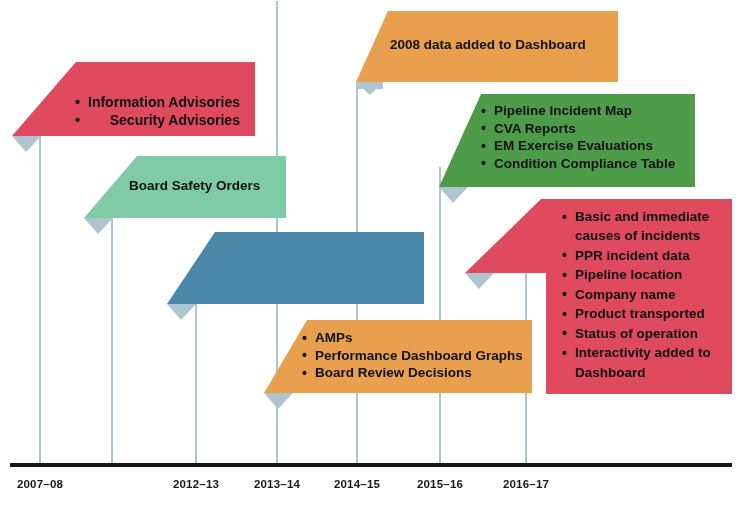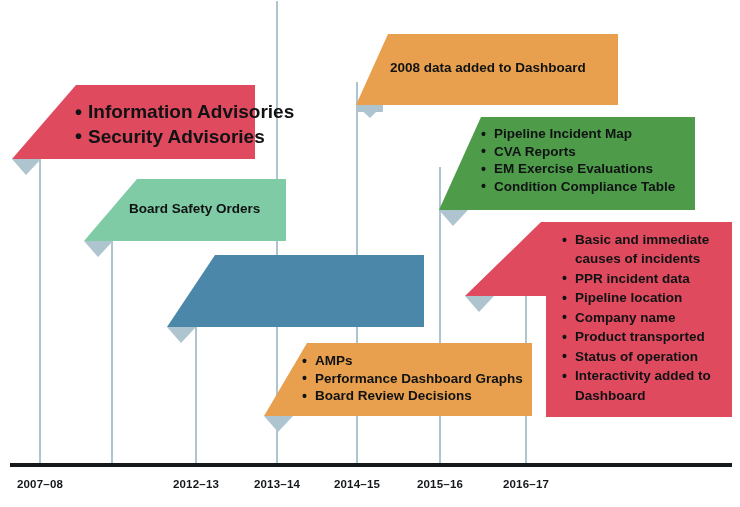--- a/index.html
+++ b/index.html
@@ -40,21 +40,20 @@
     font-weight: bold;
     color: #15181b;
     letter-spacing: 0.2px;
     white-space: nowrap;
     text-align: center;
   }
 
   
   .flag {
     position: absolute;
-    margin-top: 23px;
   }
   .flag svg {
     position: absolute;
     left: 0;
     top: 0;
     display: block;
     overflow: visible;
   }
   .flag-text {
     position: absolute;
@@ -110,21 +109,21 @@
     <div class="flag-text" style="left:34px; top:25px; font-size:13.5px;">
       <span class="plain-label">2008 data added to Dashboard</span>
     </div>
   </div>
 
   <div class="flag" style="left:12px; top:62px; width:243px; height:74px;">
     <svg width="243" height="90" viewBox="0 0 243 90" aria-hidden="true">
       <polygon points="0,74 29,74 14,90" fill="#aec4ce"></polygon>
       <polygon points="0,74 64,0 243,0 243,74" fill="#e04a5e"></polygon>
     </svg>
-    <div class="flag-text" style="left:63px; top:15px; font-size:19px;">
+    <div class="flag-text" style="left:63px; top:31px; font-size:14px;text-align:right;">
       <ul>
         <li>Information Advisories</li>
         <li>Security Advisories</li>
       </ul>
     </div>
   </div>
 
   <div class="flag" style="left:439px; top:94px; width:256px; height:93px;">
     <svg width="256" height="110" viewBox="0 0 256 110" aria-hidden="true">
       <polygon points="0,93 29,93 14,109" fill="#aec4ce"></polygon>

